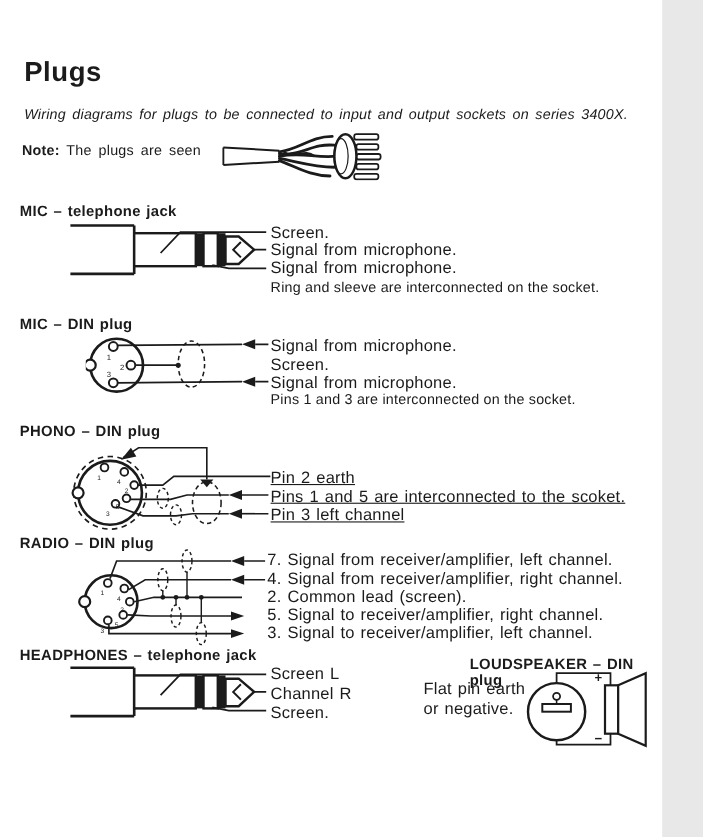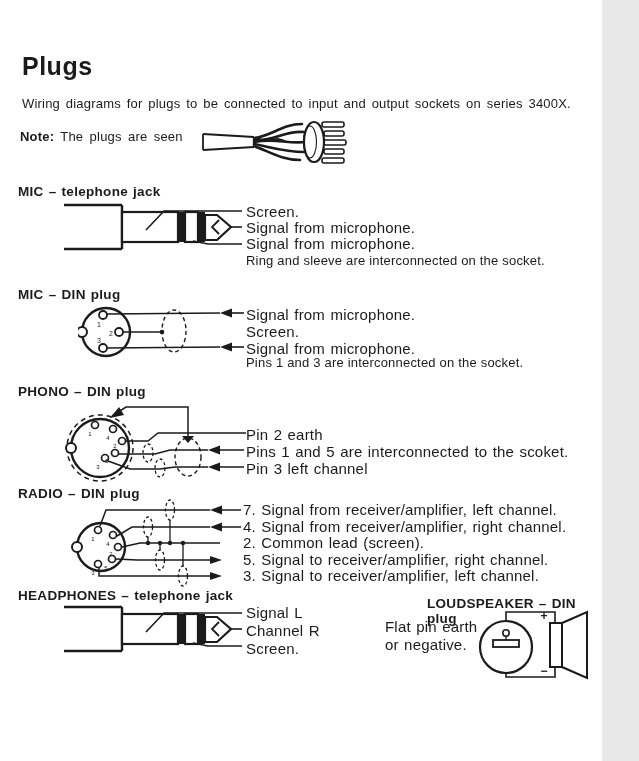--- a/index.html
+++ b/index.html
@@ -2,21 +2,21 @@
 <html><head>
 <meta charset="utf-8">
 <style>
   html,body{margin:0;padding:0;background:#e8e8e8;}
   #page{
     position:relative;width:602px;height:761px;background:#ffffff;
     font-family:"Liberation Sans", sans-serif;color:#1b1b1b;overflow:hidden;
   }
   .abs{position:absolute;}
   .title{font-size:25px;font-weight:bold;letter-spacing:.5px;}
-  .body-text{font-size:13px;letter-spacing:.2px;word-spacing:2px;}
+  .body-text{font-size:13px;letter-spacing:.2px;word-spacing:2px;font-style:italic;}
   .note{font-size:13px;letter-spacing:.2px;word-spacing:2.5px;line-height:17px;}
   .b{font-weight:bold;}
   .sec-h{font-size:13.5px;font-weight:bold;letter-spacing:.3px;word-spacing:1px;}
   .labels{font-size:15px;letter-spacing:.2px;word-spacing:1px;}
   .labels .lbl{white-space:nowrap;}
   .lh16 .lbl{height:16px;line-height:16px;}
   .lh165 .lbl{height:16.5px;line-height:16.5px;}
   .lh17 .lbl{height:17px;line-height:17px;}
   .lh18 .lbl{height:18px;line-height:18px;}
   .foot{font-size:13px;letter-spacing:.2px;line-height:16px;width:322px;text-align:justify;}
@@ -133,21 +133,21 @@
     <text class="pinlbl" x="48" y="42" font-size="6" text-anchor="middle">4</text>
     <text class="pinlbl" x="55" y="50" font-size="6" text-anchor="middle">2</text>
     <text class="pinlbl" x="47" y="65" font-size="6" text-anchor="middle">5</text>
     <text class="pinlbl" x="38" y="71" font-size="6" text-anchor="middle">3</text>
     <polygon points="148,52 160,47.5 160,56.5" fill="#1b1b1b"></polygon>
     <line class="wire" stroke-width="1.5" x1="160" y1="52" x2="184" y2="52"></line>
     <polygon points="148,69 160,64.5 160,73.5" fill="#1b1b1b"></polygon>
     <line class="wire" stroke-width="1.5" x1="160" y1="69" x2="184" y2="69"></line>
   </svg>
 
-  <div class="abs labels lh17" style="left:246px;top:426px;">
+  <div class="abs labels lh17" style="left:246px;top:426px;text-decoration:underline;">
     <div class="lbl">Pin 2 earth</div>
     <div class="lbl">Pins 1 and 5 are interconnected to the scoket.</div>
     <div class="lbl">Pin 3 left channel</div>
   </div>
 
   <div class="abs sec-h" style="left:18px;top:486px;">RADIO – DIN plug</div>
 
   <svg class="abs" style="left:62px;top:496px;" width="181" height="92" viewBox="0 0 181 92">
     <circle cx="39" cy="51" r="24" fill="#fff" stroke="#1b1b1b" stroke-width="2.4"></circle>
     <circle cx="15" cy="51" r="5" fill="#fff" stroke="#1b1b1b" stroke-width="2"></circle>
@@ -203,21 +203,21 @@
     <rect x="123" y="16" width="13" height="30" fill="#fff" stroke="#1b1b1b" stroke-width="2.2"></rect>
     <rect x="136" y="16" width="7" height="30" fill="#1b1b1b"></rect>
     <polygon points="143,19 155,19 169,31 155,44 143,44" fill="#fff" stroke="#1b1b1b" stroke-width="2.2"></polygon>
     <polyline class="wire" stroke-width="1.8" points="157,24 150,31 157,38"></polyline>
     <polyline class="wire" stroke-width="1.6" points="84,34 102,15 180,15"></polyline>
     <polyline class="wire" stroke-width="1.6" points="169,31 180,31"></polyline>
     <polyline class="wire" stroke-width="1.6" points="131,45 146,48 180,48"></polyline>
   </svg>
 
   <div class="abs labels lh18" style="left:246px;top:604px;">
-    <div class="lbl">Signal L</div>
+    <div class="lbl">Screen L</div>
     <div class="lbl">Channel R</div>
     <div class="lbl">Screen.</div>
   </div>
 
   <div class="abs sec-h" style="left:427px;top:596px;">LOUDSPEAKER – DIN plug</div>
 
   <div class="abs labels lh18" style="left:385px;top:618px;">
     <div class="lbl">Flat pin earth</div>
     <div class="lbl">or negative.</div>
   </div>

